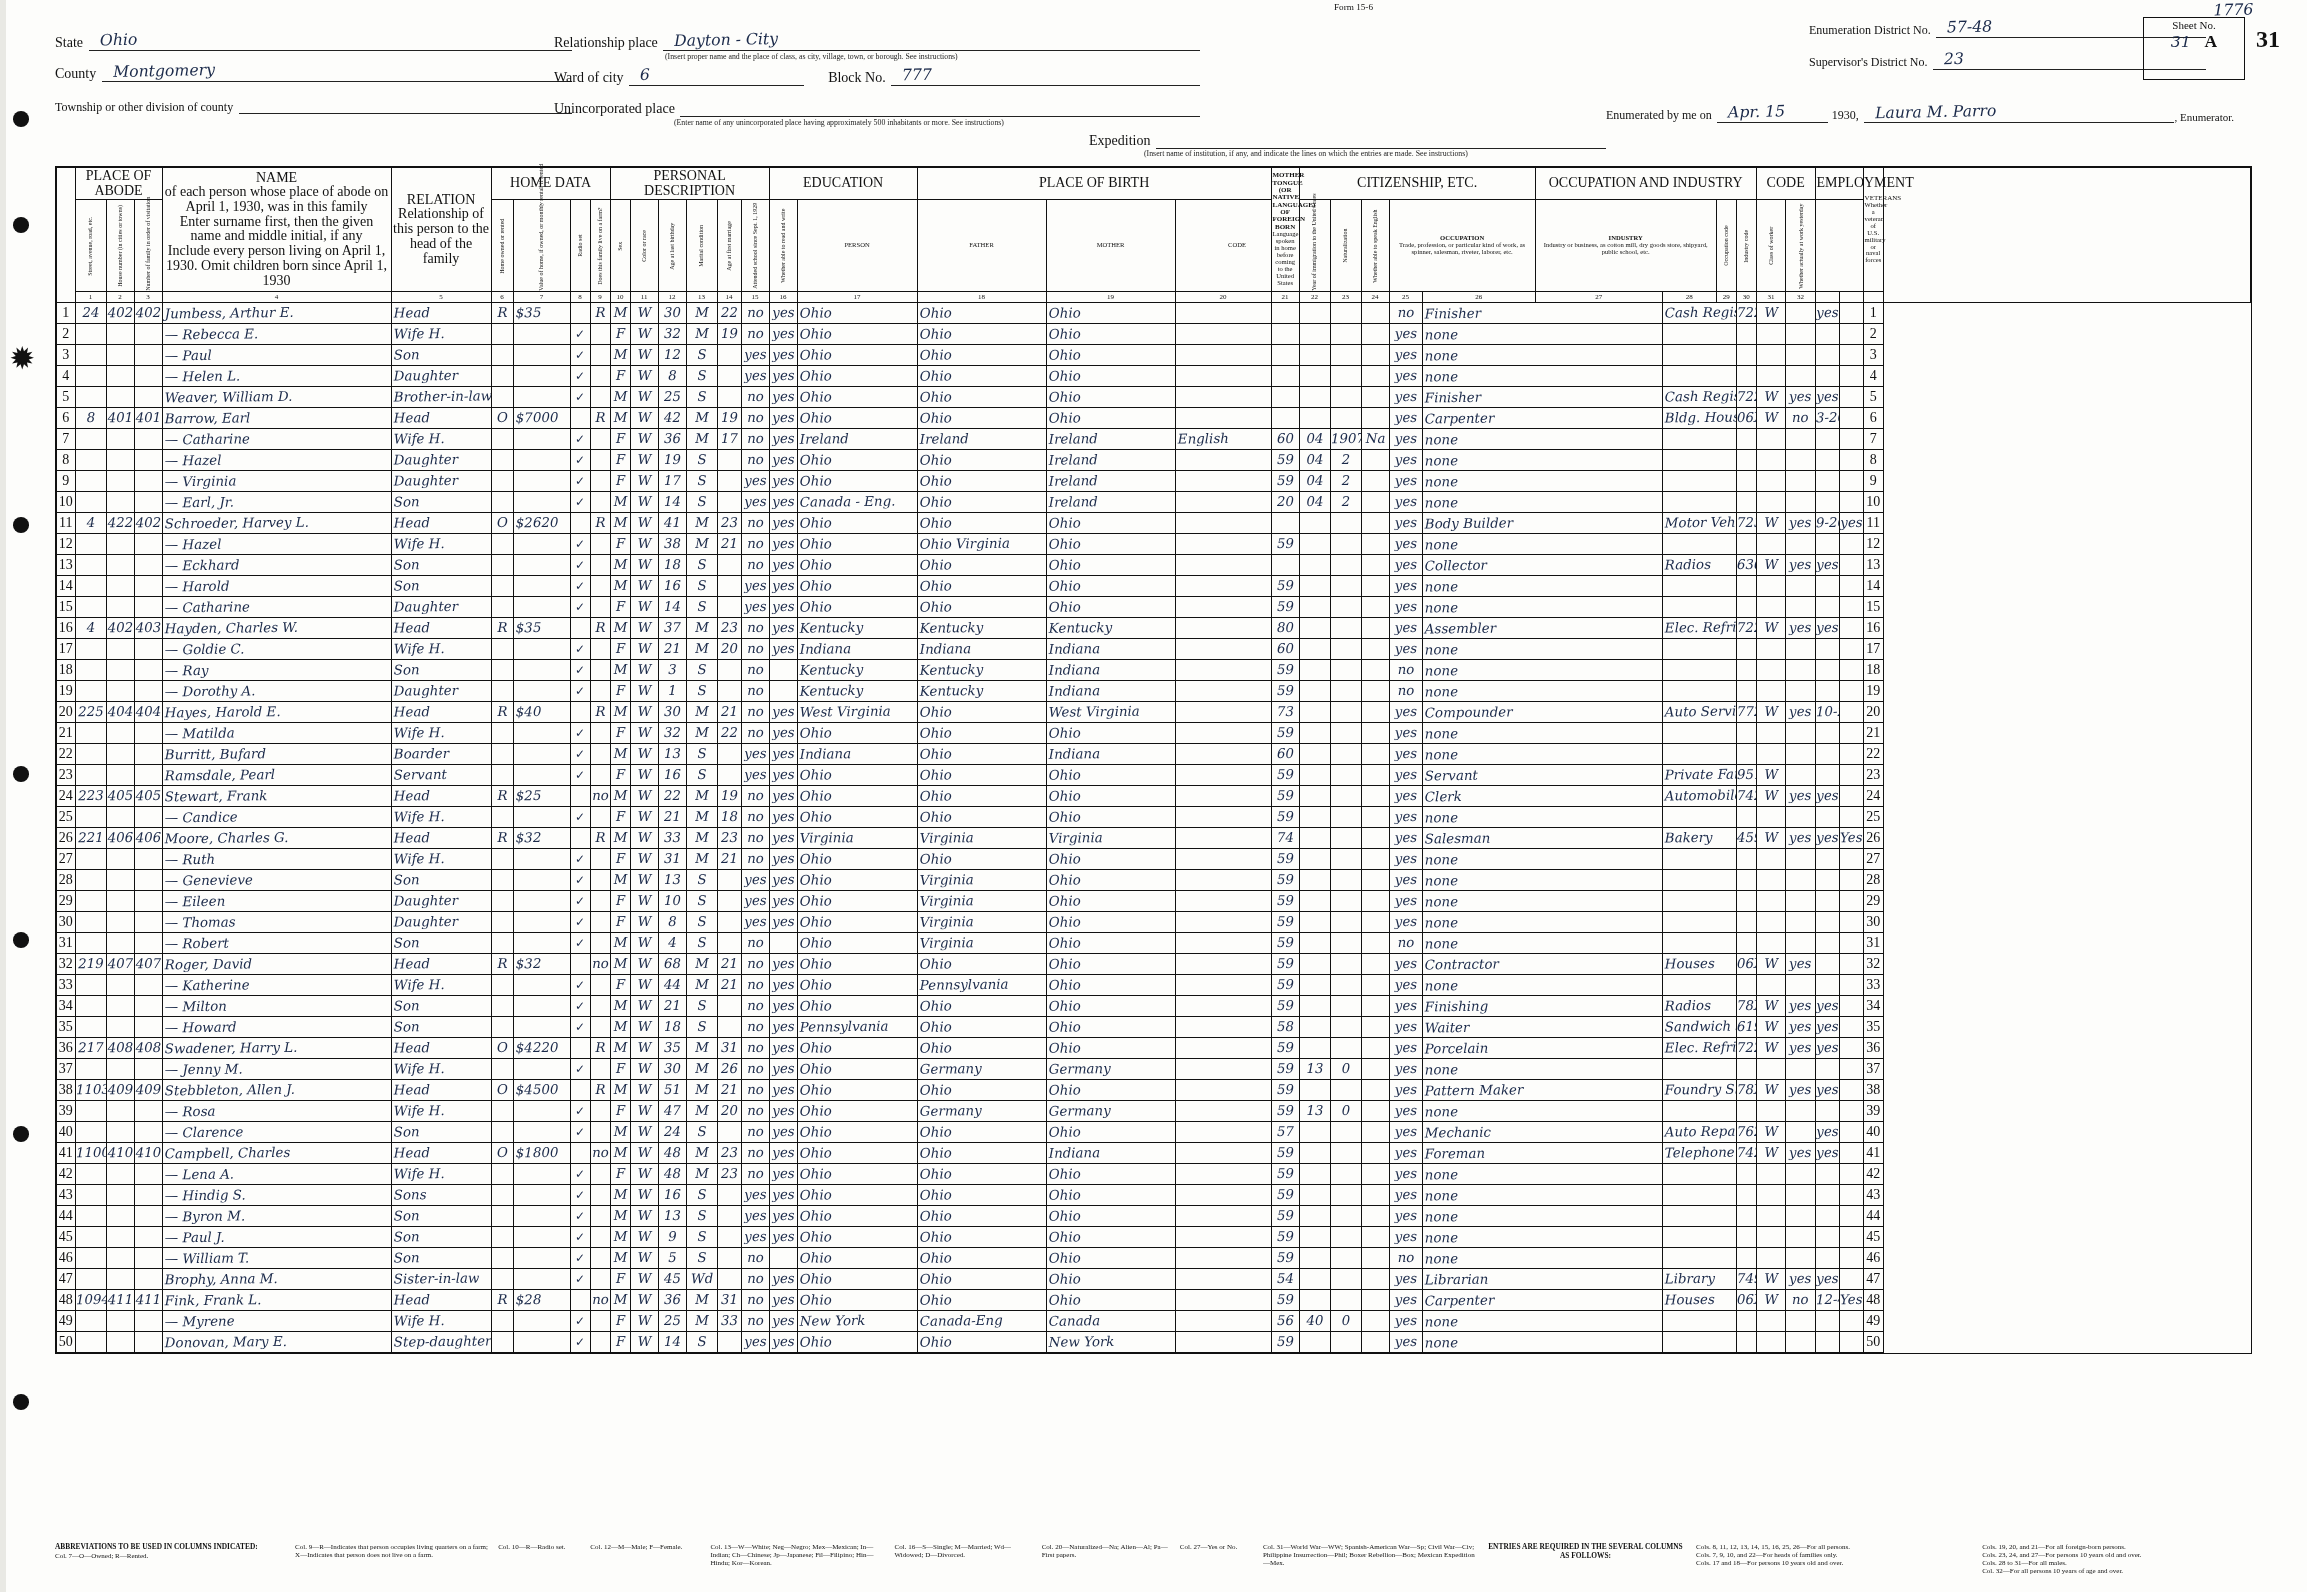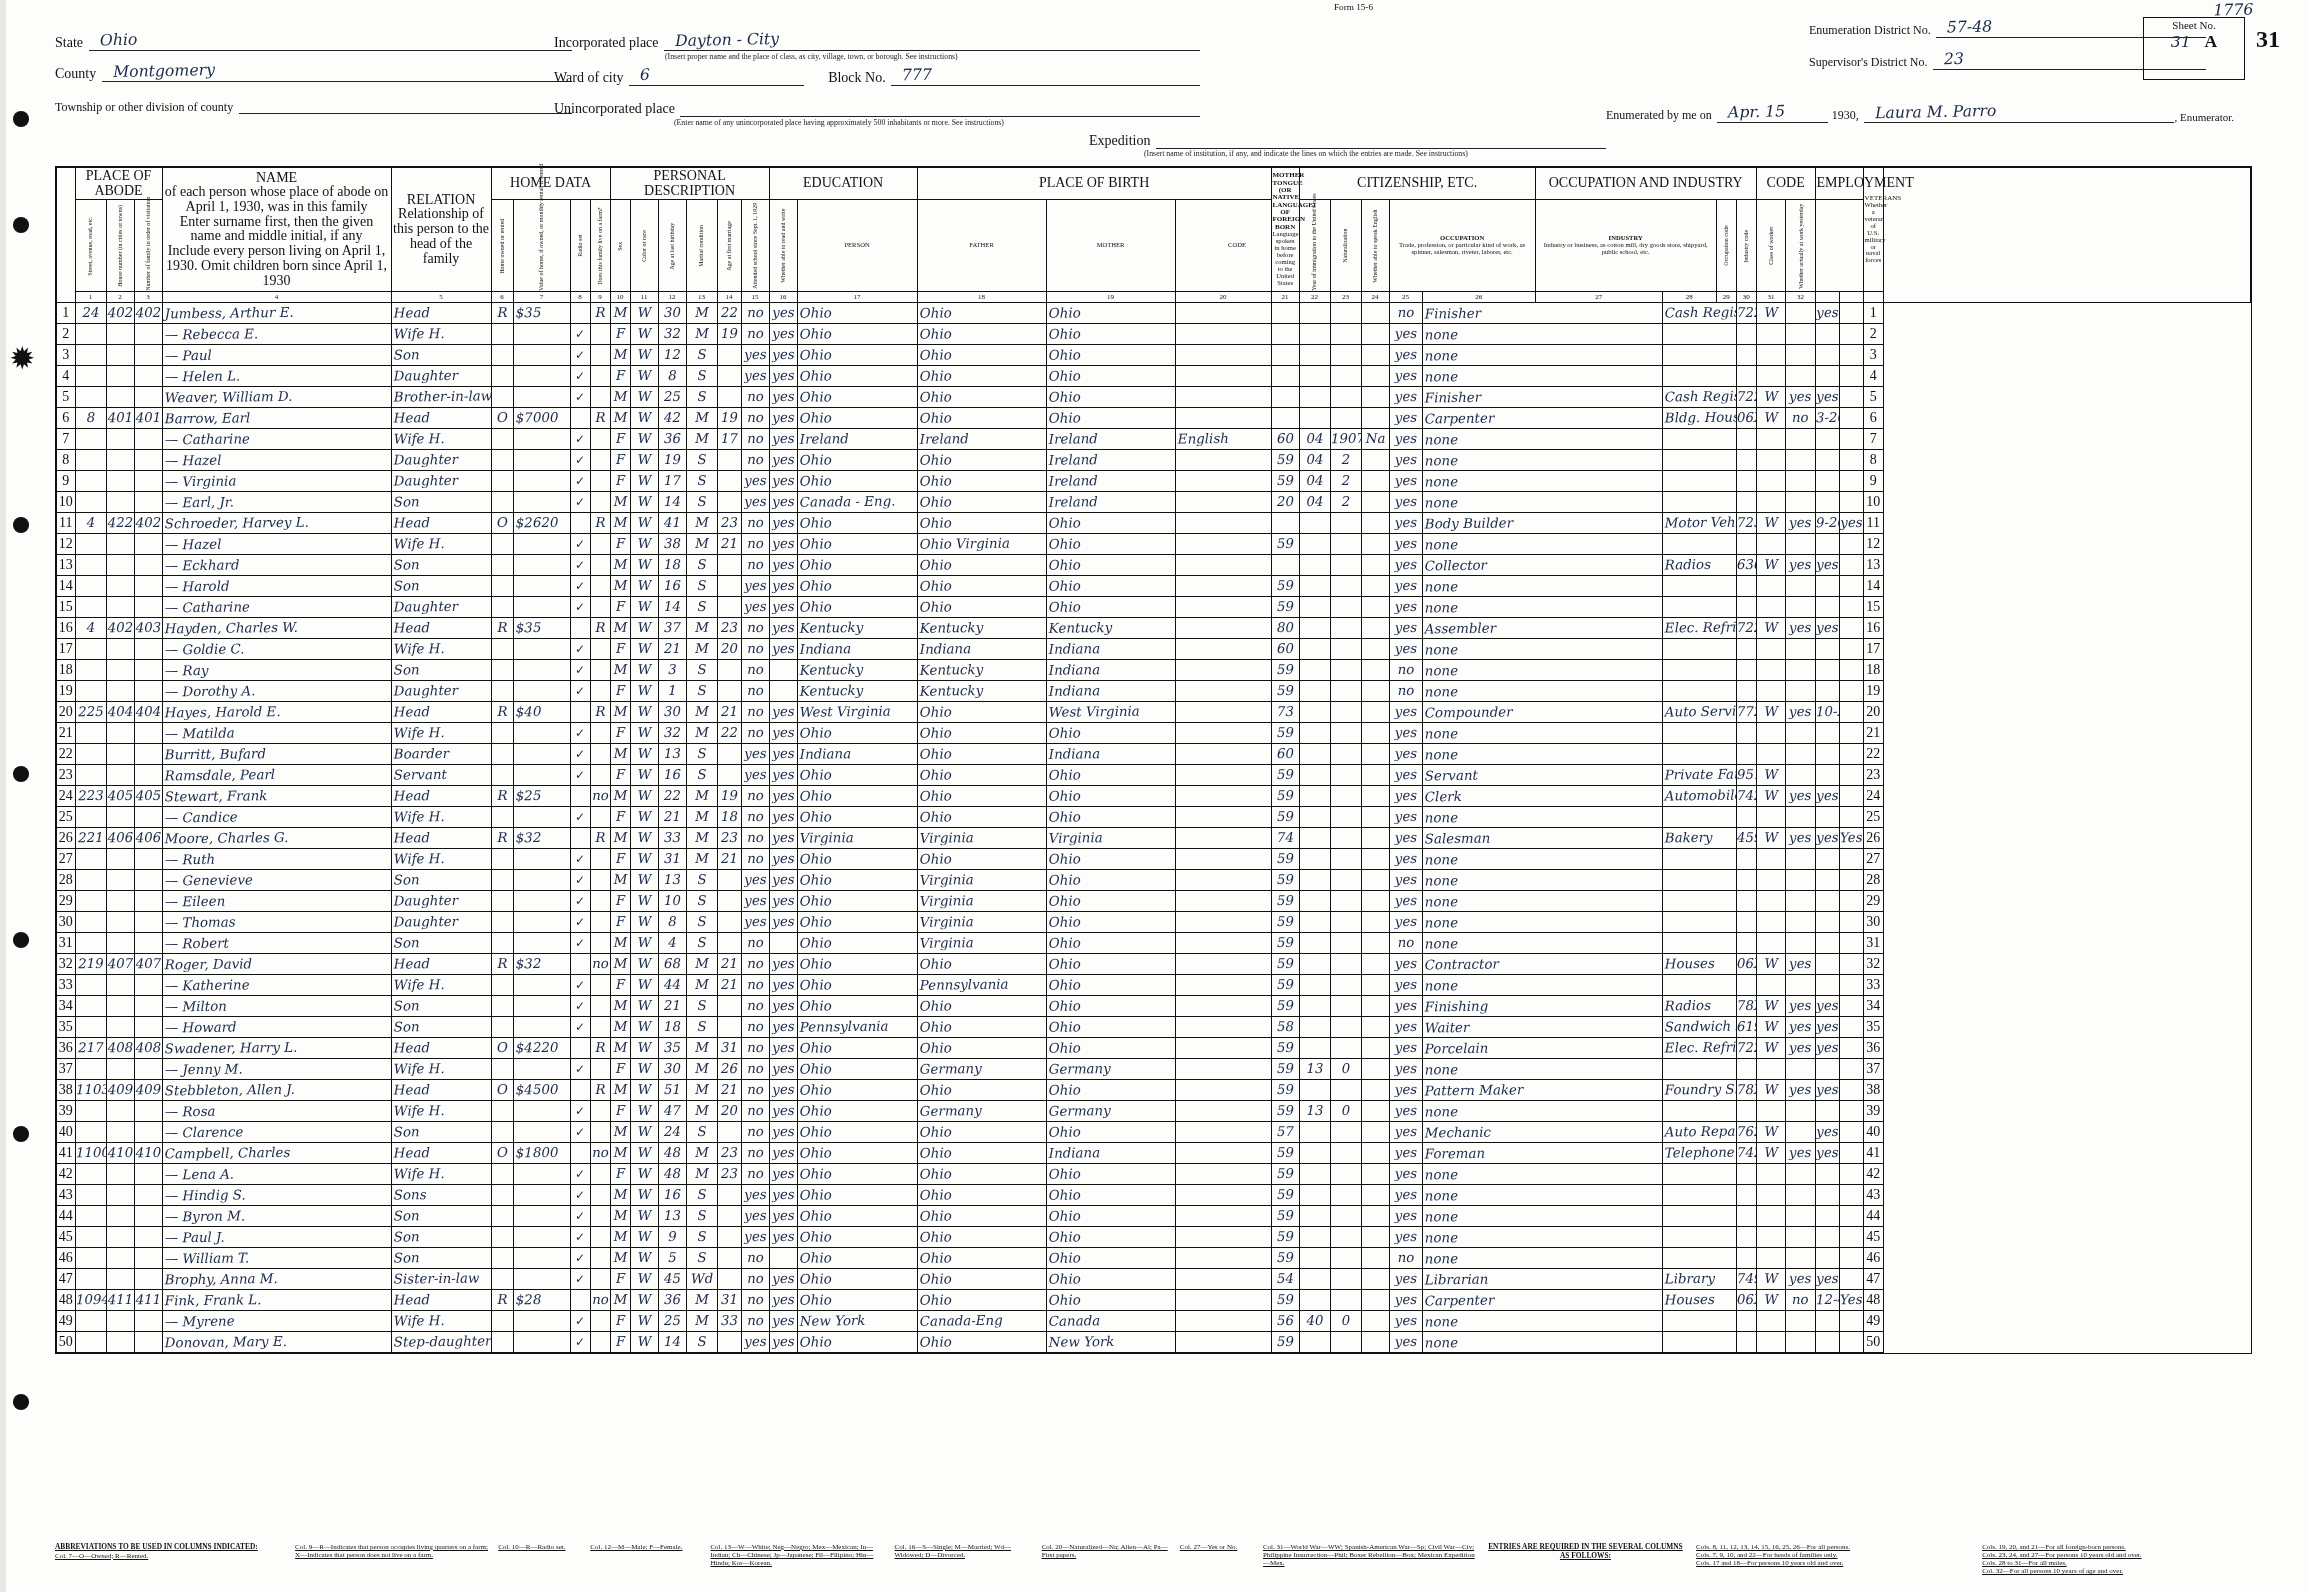--- a/index.html
+++ b/index.html
@@ -41,21 +41,21 @@
   .numrow td{font-size:7px;text-align:center;height:10px;color:#111;}
   tbody.body td{height:20px;font-size:14px;}
   td.ln-no{text-align:center;font-size:10px;width:16.6px;}
   .cell{font-family:"DejaVu Serif",serif;font-style:italic;font-size:13.4px;color:#1b2a4a;
         display:block;padding-left:1.8px;white-space:nowrap;overflow:hidden;transform:rotate(-.7deg);}
   .cell.c{text-align:center;padding-left:0;}
   .chk{font-family:"DejaVu Sans",sans-serif;font-size:12px;color:#1b2a4a;text-align:center;display:block;}
 
   
   .ftr{position:absolute;left:55px;top:1543px;width:2195px;font-size:7px;display:flex;gap:9.2px;}
-  .ftr .blk{line-height:1.15;text-decoration:underline;}
+  .ftr .blk{line-height:1.15;}
   .ftr .hd{font-weight:bold;font-size:7.4px;}
 
   
   .hole{position:absolute;width:15.7px;height:15.7px;border-radius:50%;background:#111;}
   .star{position:absolute;left:9.2px;top:343px;font-size:31px;color:#111;line-height:1;}
   .edge{position:absolute;left:0;top:0;width:5.5px;height:1593px;background:#e9e9e4;}
 </style>
 </head>
 <body>
 
@@ -92,21 +92,21 @@
       <div class="fld">
         <span class="lb" style="max-width:212px;white-space:normal;line-height:1.05;font-size:12px">Township or other division of county</span>
         <span class="ln">
             <span class="hand"></span>
           </span>
       </div>
     </div>
 
     <div class="hdr-mid">
       <div class="fld">
-        <span class="lb">Incorporated place</span>
+        <span class="lb">Relationship place</span>
         <span class="ln">
           <span class="hand">Dayton - City</span>
         </span>
       </div>
       <div style="margin:-10px 0 5.5px 111px">
         <span class="tiny">(Insert proper name and the place of class, as city, village, town, or borough.   See instructions)</span>
       </div>
       <div class="fld">
         <span class="lb">Ward of city</span>
         <span class="ln" style="max-width:175px">

